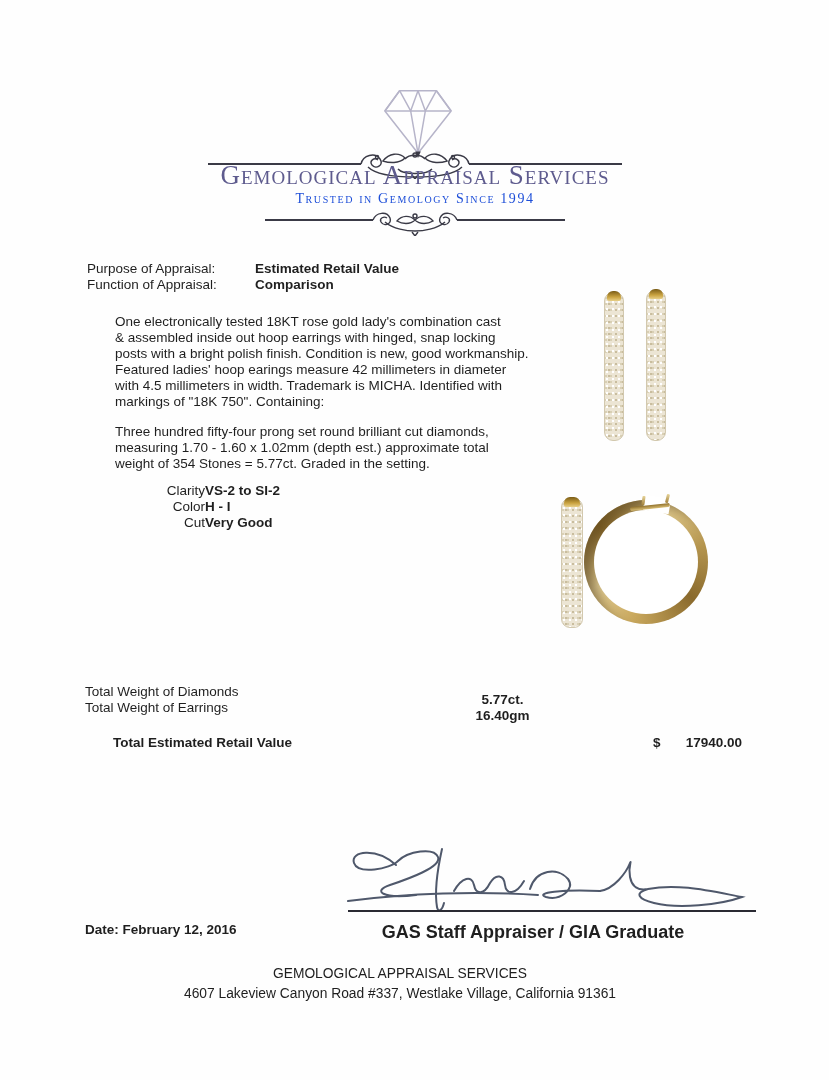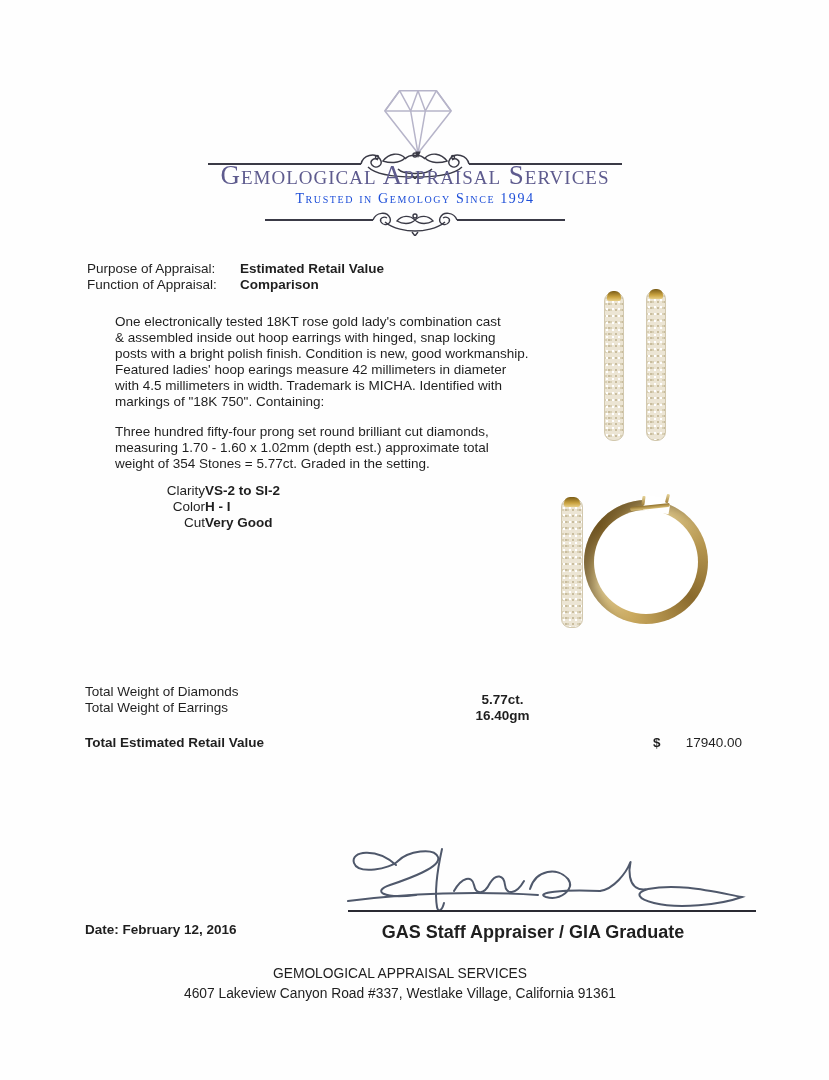--- a/index.html
+++ b/index.html
@@ -22,21 +22,21 @@
   .brand-subtitle{
     left:415px;top:191px;transform:translateX(-50%);
     font-family:"Liberation Serif", serif;
     font-variant:small-caps;
     font-size:14px;letter-spacing:1.6px;
     color:#1d4ed8;white-space:nowrap;
   }
 
   
   .meta{left:87px;top:261px;font-size:13.5px;line-height:16px;}
-  .meta-row{display:flex;}
+  .meta-row{display:flex;gap:15px;}
   .meta-label{width:153px;}
   .meta-value{font-weight:bold;}
 
   
   .para{left:91px;font-size:13.5px;line-height:15.9px;white-space:pre-line;width:460px;margin-left:24px;}
   .para1{top:314px;}
   .para2{top:424px;}
 
   
   .grading{left:110px;top:483px;font-size:13.5px;line-height:16.2px;}
@@ -85,23 +85,23 @@
     background:linear-gradient(180deg,#e7d49a,#a4833c);
   }
   .prong1{left:58px;top:-4px;transform:rotate(8deg);}
   .prong2{left:82px;top:-6px;transform:rotate(14deg);}
 
   
   .totals{left:85px;top:684px;width:660px;font-size:13.5px;line-height:16px;}
   .totals-row{position:relative;height:16px;}
   .totals-value{position:absolute;left:375px;width:85px;text-align:center;font-weight:bold;margin-top:8px;}
   .retail-row{left:85px;top:735px;width:660px;font-size:13.5px;}
-  .retail-label{font-weight:bold;}
+  .retail-label{font-weight:bold;margin-left:28px;}
   .retail-currency{position:absolute;left:568px;top:0;font-weight:bold;}
-  .retail-amount{position:absolute;right:3px;top:0;font-weight:normal;margin-left:28px;}
+  .retail-amount{position:absolute;right:3px;top:0;font-weight:bold;margin-left:28px;}
 
   
   .sig-svg{left:338px;top:845px;}
   .sig-line{left:348px;top:910px;width:408px;height:2px;background:#2a2a33;}
   .date-line{left:85px;top:922px;font-size:13.5px;font-weight:bold;}
   .appraiser-line{left:533px;top:922px;transform:translateX(-50%);font-size:18px;font-weight:bold;white-space:nowrap;}
 
   
   .footer{left:400px;top:964px;transform:translateX(-50%);text-align:center;font-size:13.8px;line-height:19.5px;white-space:nowrap;}
   .footer .page-num{font-weight:bold;margin-top:4px;}

